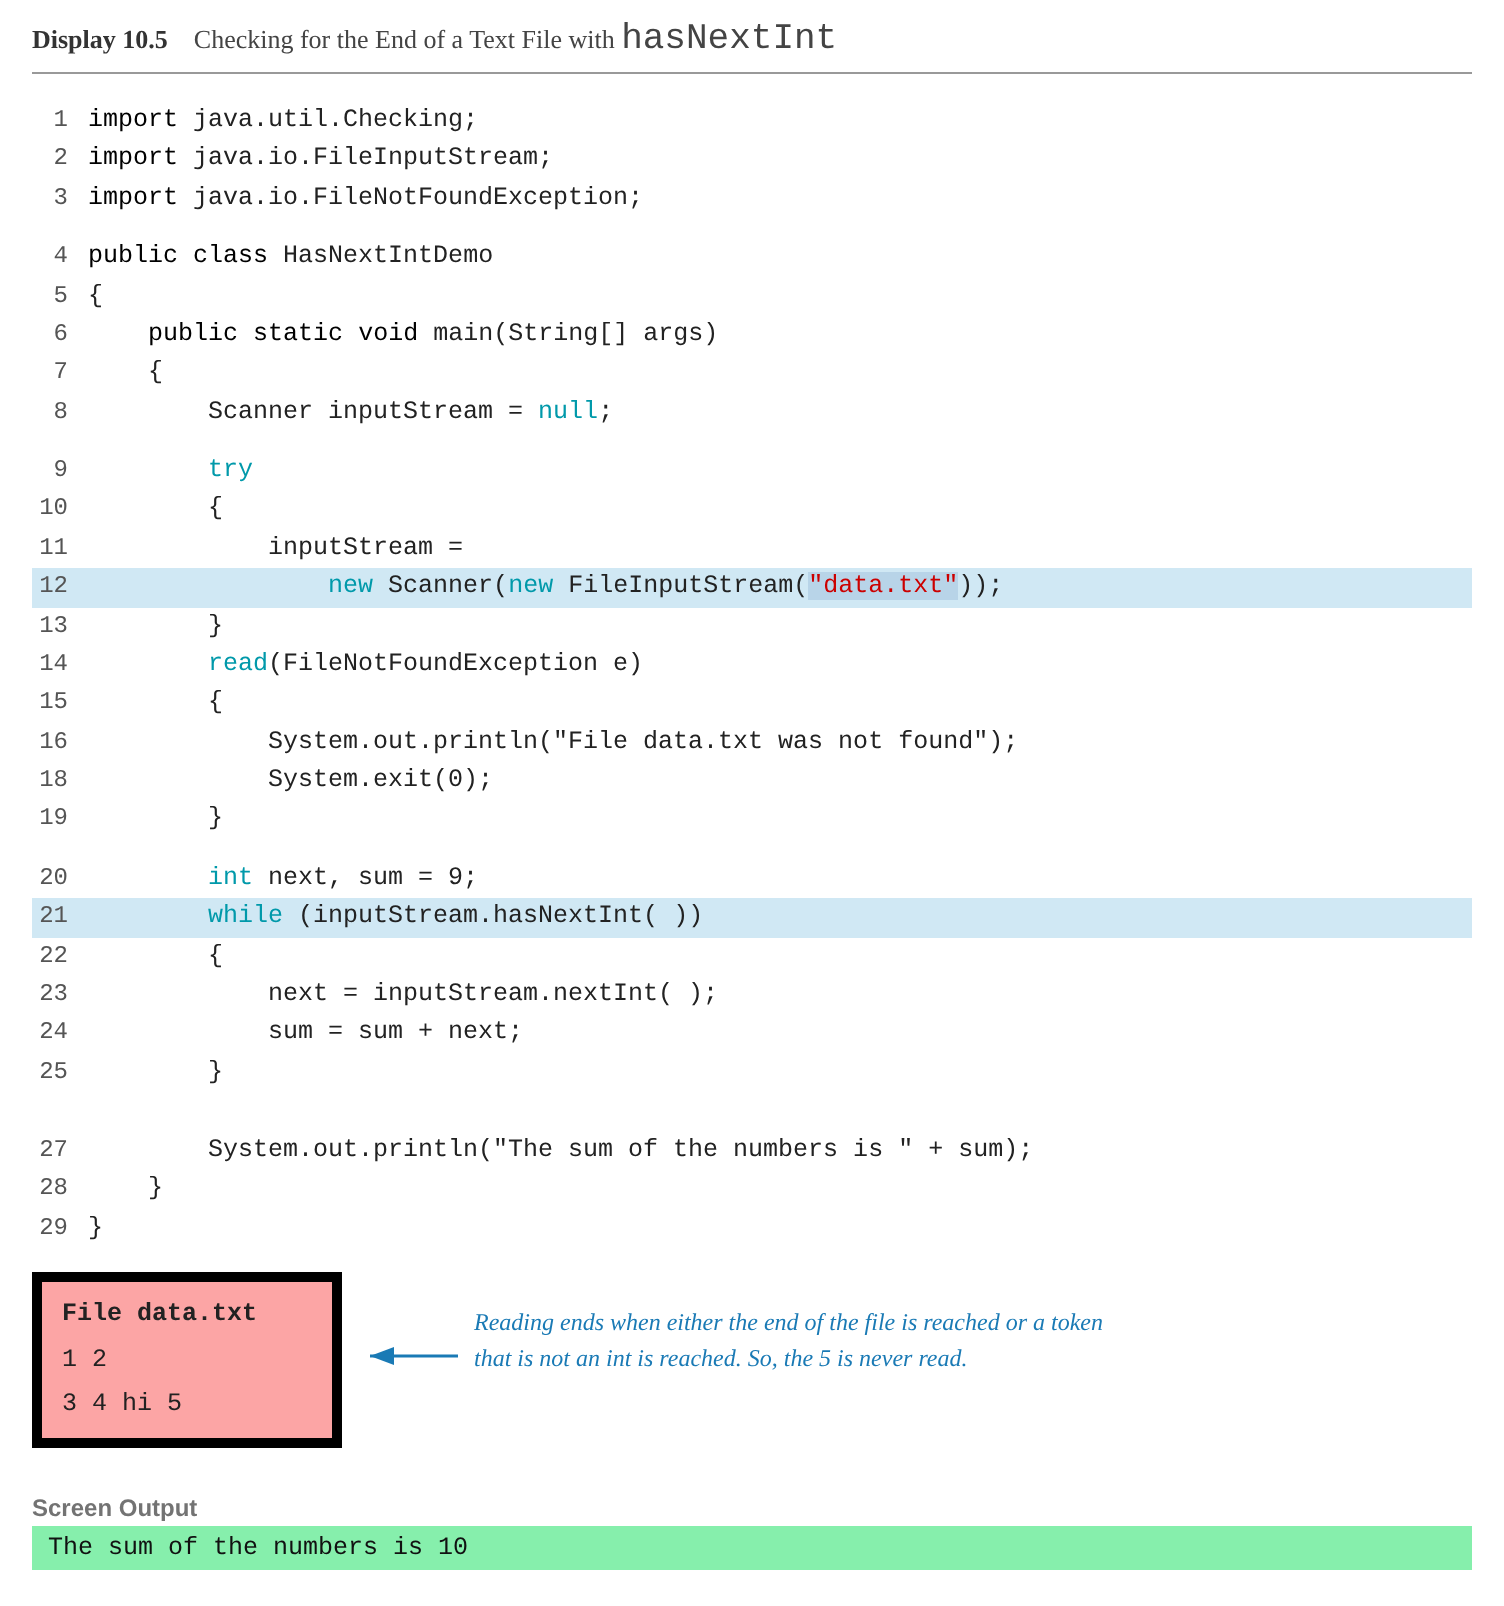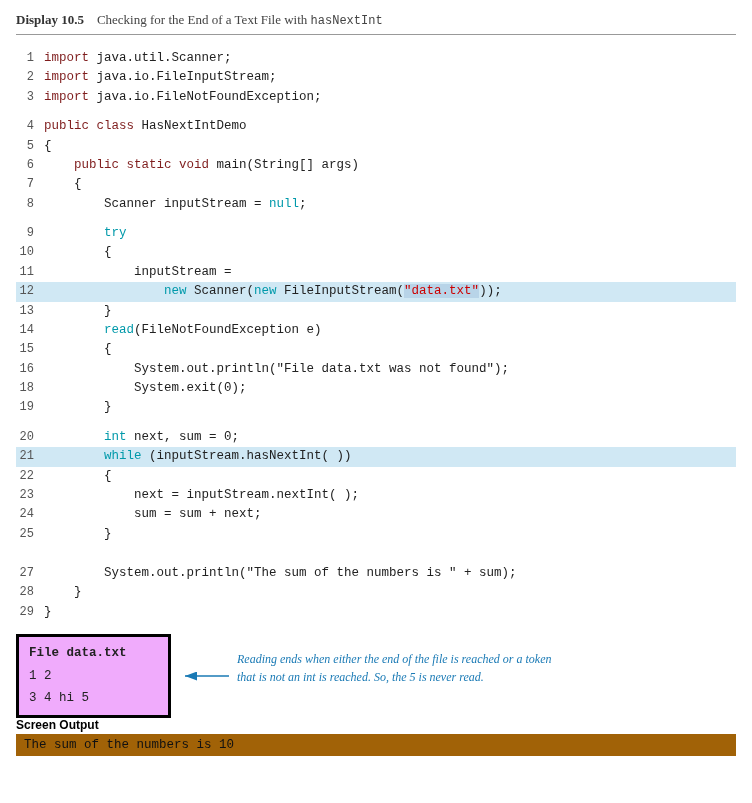--- a/index.html
+++ b/index.html
@@ -22,21 +22,21 @@
     .display-title {
       font-size: 13px;
       color: #444;
     }
     .display-title .display-num {
       font-weight: bold;
       color: #333;
     }
     .display-title .display-code {
       font-family: 'Courier New', monospace;
-      font-size: 12px;
+      font-size: 18px;
     }
     .code-block {
       font-family: 'Courier New', Courier, monospace;
       font-size: 12.5px;
       line-height: 1.55;
       background: #fff;
       padding: 4px 0;
     }
     .code-line {
       display: flex;
@@ -49,21 +49,21 @@
       text-align: right;
       padding-right: 10px;
       font-size: 12px;
       user-select: none;
     }
     .line-content {
       flex: 1;
       white-space: pre;
     }
     
-    .kw { color: #7f1d1d; } 
+    .kw { color: #000000; } 
     .kw2 { color: #0099aa; } 
     .str-highlight {
       background: #b8d4e8;
       color: #cc0000;
     }
     .plain { color: #222; }
     
     .line-highlight {
       background: #d0e8f4;
     }
@@ -72,22 +72,22 @@
       height: 10px;
     }
     
     .bottom-section {
       display: flex;
       align-items: flex-start;
       margin-top: 8px;
       gap: 0;
     }
     .file-box {
-      border: 3px solid #000000;
-      background: #f0abfc;
+      border: 5px solid #000000;
+      background: #fca5a5;
       padding: 6px 10px;
       font-family: 'Courier New', monospace;
       font-size: 12.5px;
       min-width: 155px;
       max-width: 155px;
       line-height: 1.7;
       margin-right: 10px;
     }
     .file-box-title {
       font-weight: bold;
@@ -98,26 +98,26 @@
       font-size: 12px;
       color: #1a7ab5;
       font-style: italic;
       line-height: 1.5;
       max-width: 320px;
     }
     .screen-output-label {
       font-family: Arial, sans-serif;
       font-size: 12px;
       font-weight: bold;
-      color: #000000;
-      margin-top: 0;
+      color: #737373;
+      margin-top: 23px;
       margin-bottom: 2px;
     }
     .screen-output-box {
-      background: #a16207;
+      background: #86efac;
       font-family: 'Courier New', monospace;
       font-size: 12.5px;
       padding: 4px 8px;
       color: #111;
     }
   </style>
 </head>
 <body>
 
 <div class="page-container">
@@ -127,21 +127,21 @@
       <span class="display-num">Display 10.5</span>
       &nbsp;&nbsp;
       <span>Checking for the End of a Text File with</span>
       <code class="display-code">hasNextInt</code>
     </span>
   </div>
 
   <div class="code-block" id="code-container">
   <div class="code-line">
         <span class="line-num">1</span>
-        <span class="line-content"><span class="kw">import</span><span class="plain"> java.util.Scanner;</span></span>
+        <span class="line-content"><span class="kw">import</span><span class="plain"> java.util.Checking;</span></span>
       </div>
       <div class="code-line">
         <span class="line-num">2</span>
         <span class="line-content"><span class="kw">import</span><span class="plain"> java.io.FileInputStream;</span></span>
       </div>
       <div class="code-line">
         <span class="line-num">3</span>
         <span class="line-content"><span class="kw">import</span><span class="plain"> java.io.FileNotFoundException;</span></span>
       </div>
       <div class="code-spacer"></div>
@@ -202,21 +202,21 @@
         <span class="line-num">18</span>
         <span class="line-content"><span class="plain">            System.exit(0);</span></span>
       </div>
       <div class="code-line">
         <span class="line-num">19</span>
         <span class="line-content"><span class="plain">        }</span></span>
       </div>
       <div class="code-spacer"></div>
       <div class="code-line">
         <span class="line-num">20</span>
-        <span class="line-content"><span class="plain">        </span><span class="kw2">int</span><span class="plain"> next, sum = 0;</span></span>
+        <span class="line-content"><span class="plain">        </span><span class="kw2">int</span><span class="plain"> next, sum = 9;</span></span>
       </div>
       <div class="code-line line-highlight">
         <span class="line-num">21</span>
         <span class="line-content"><span class="plain">        </span><span class="kw2">while</span><span class="plain"> (inputStream.hasNextInt( ))</span></span>
       </div>
       <div class="code-line">
         <span class="line-num">22</span>
         <span class="line-content"><span class="plain">        {</span></span>
       </div>
       <div class="code-line">

